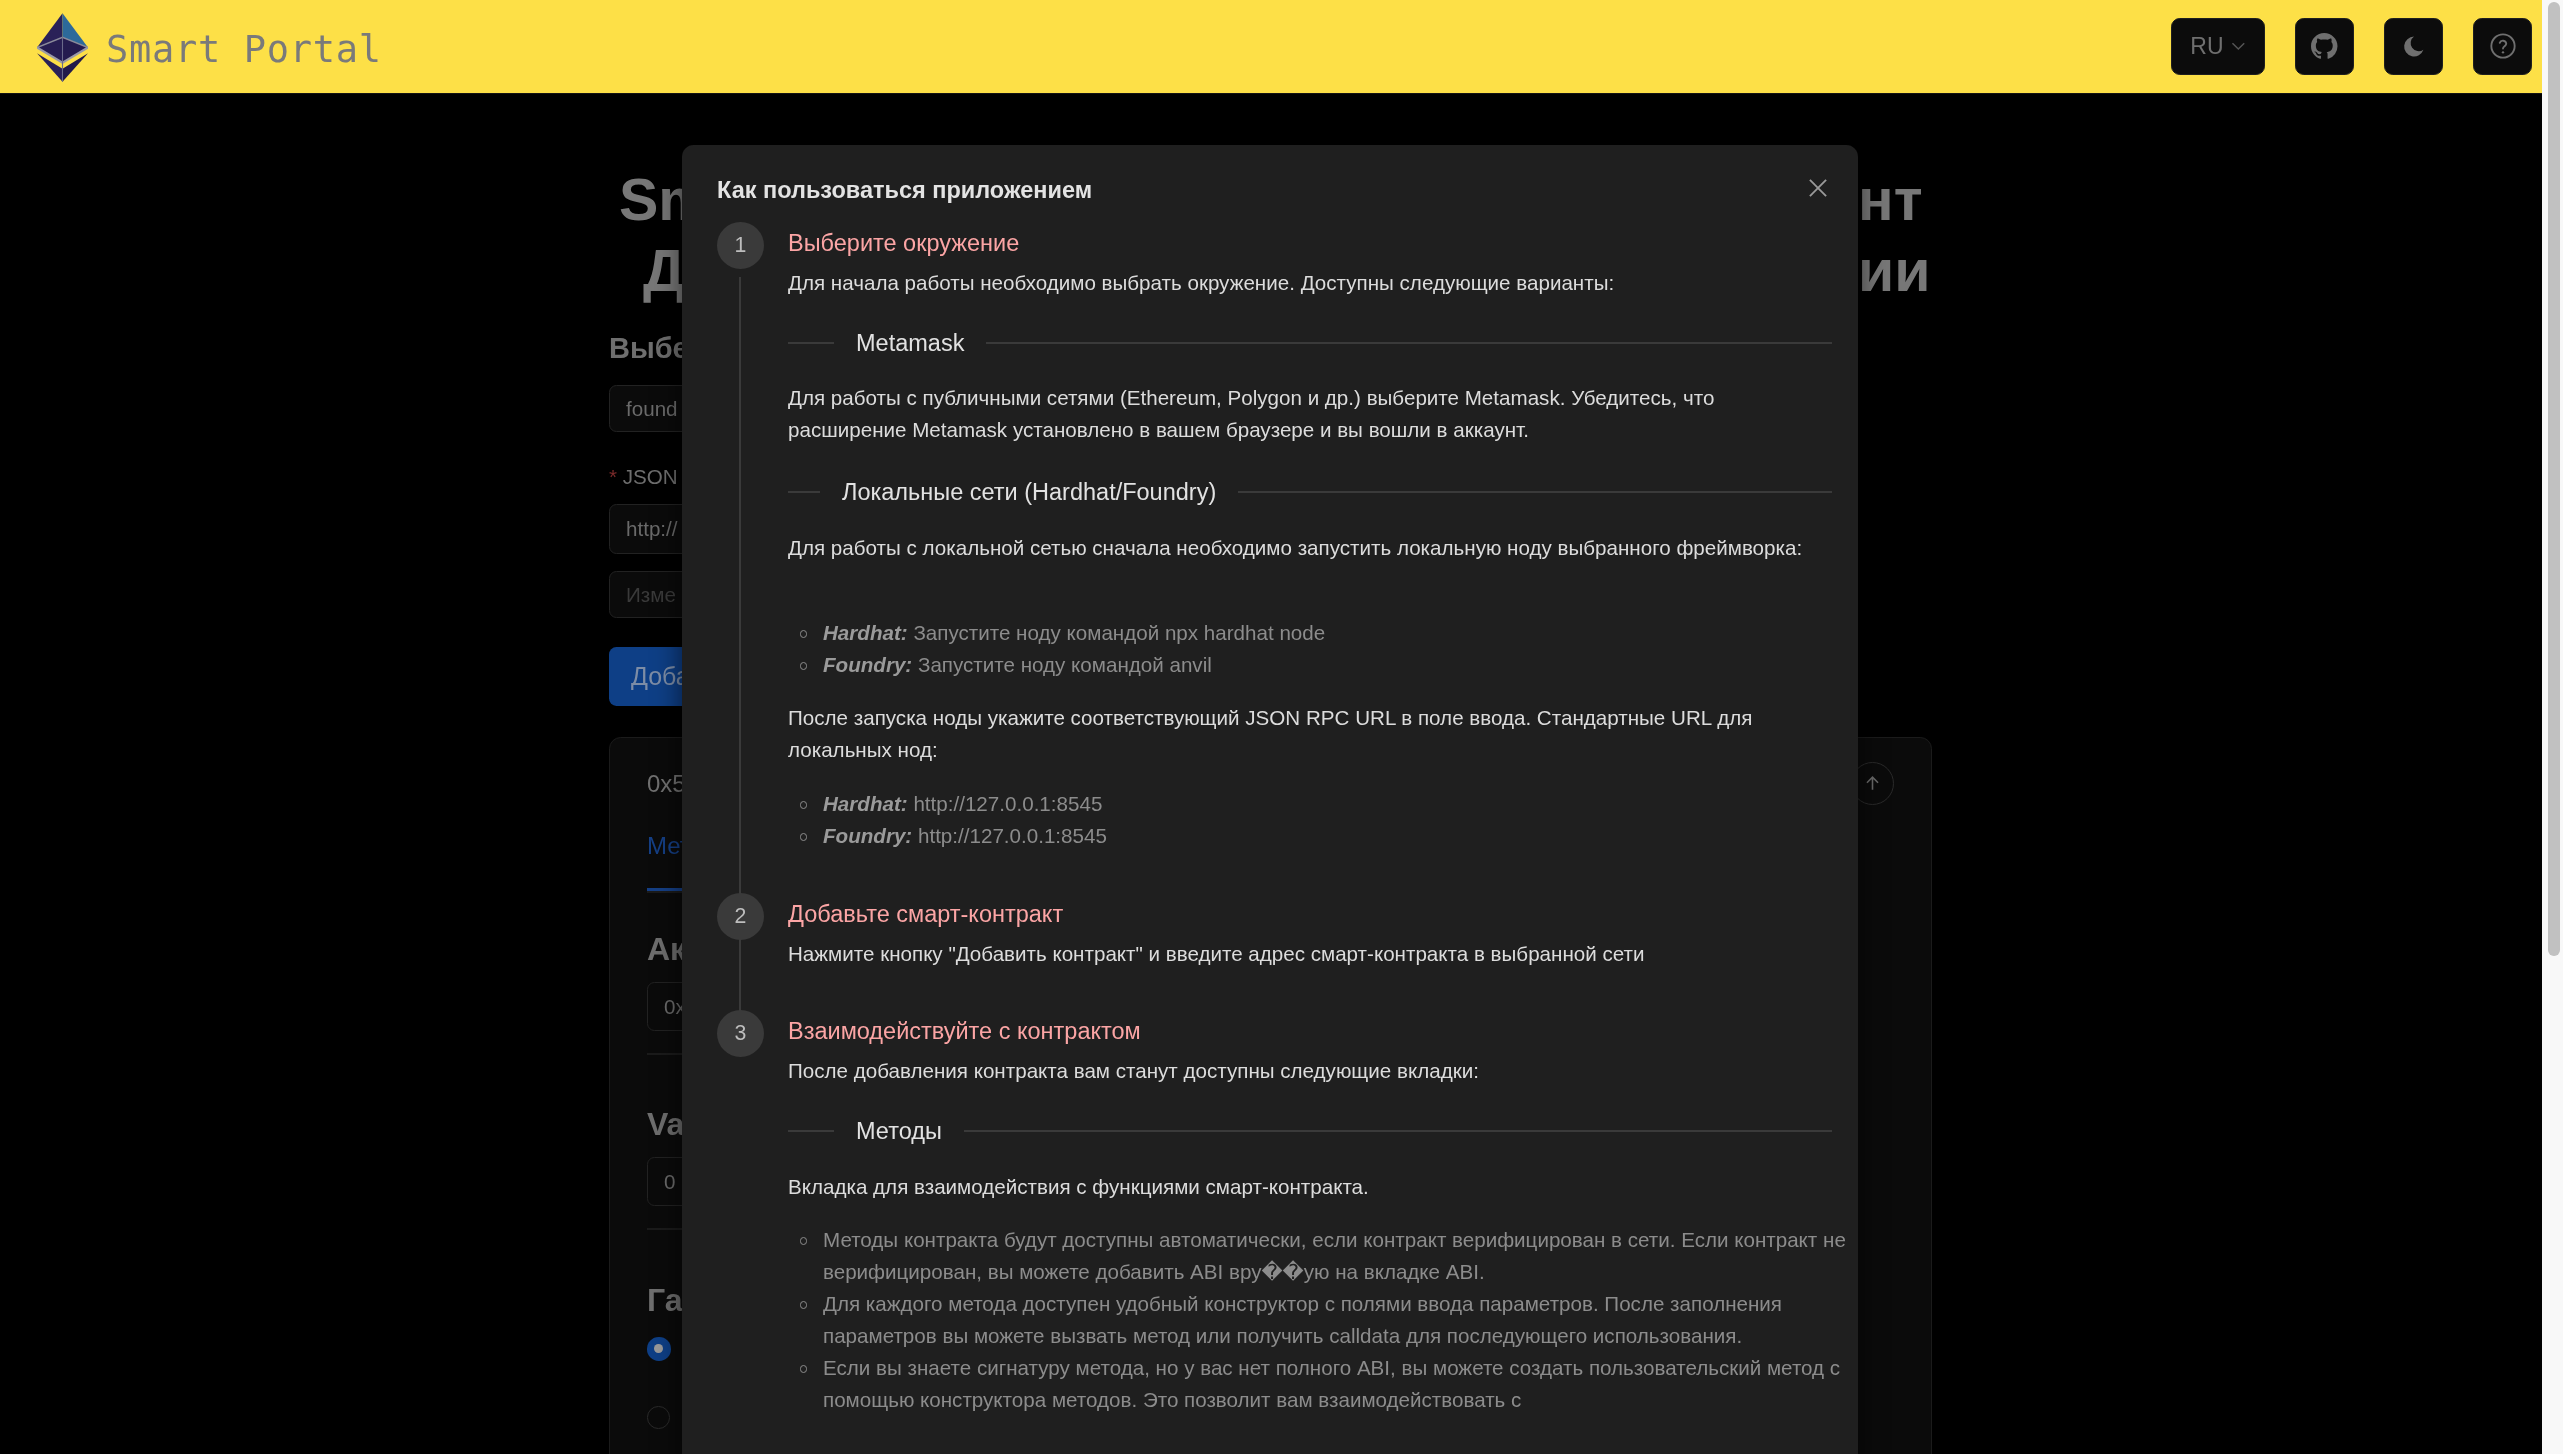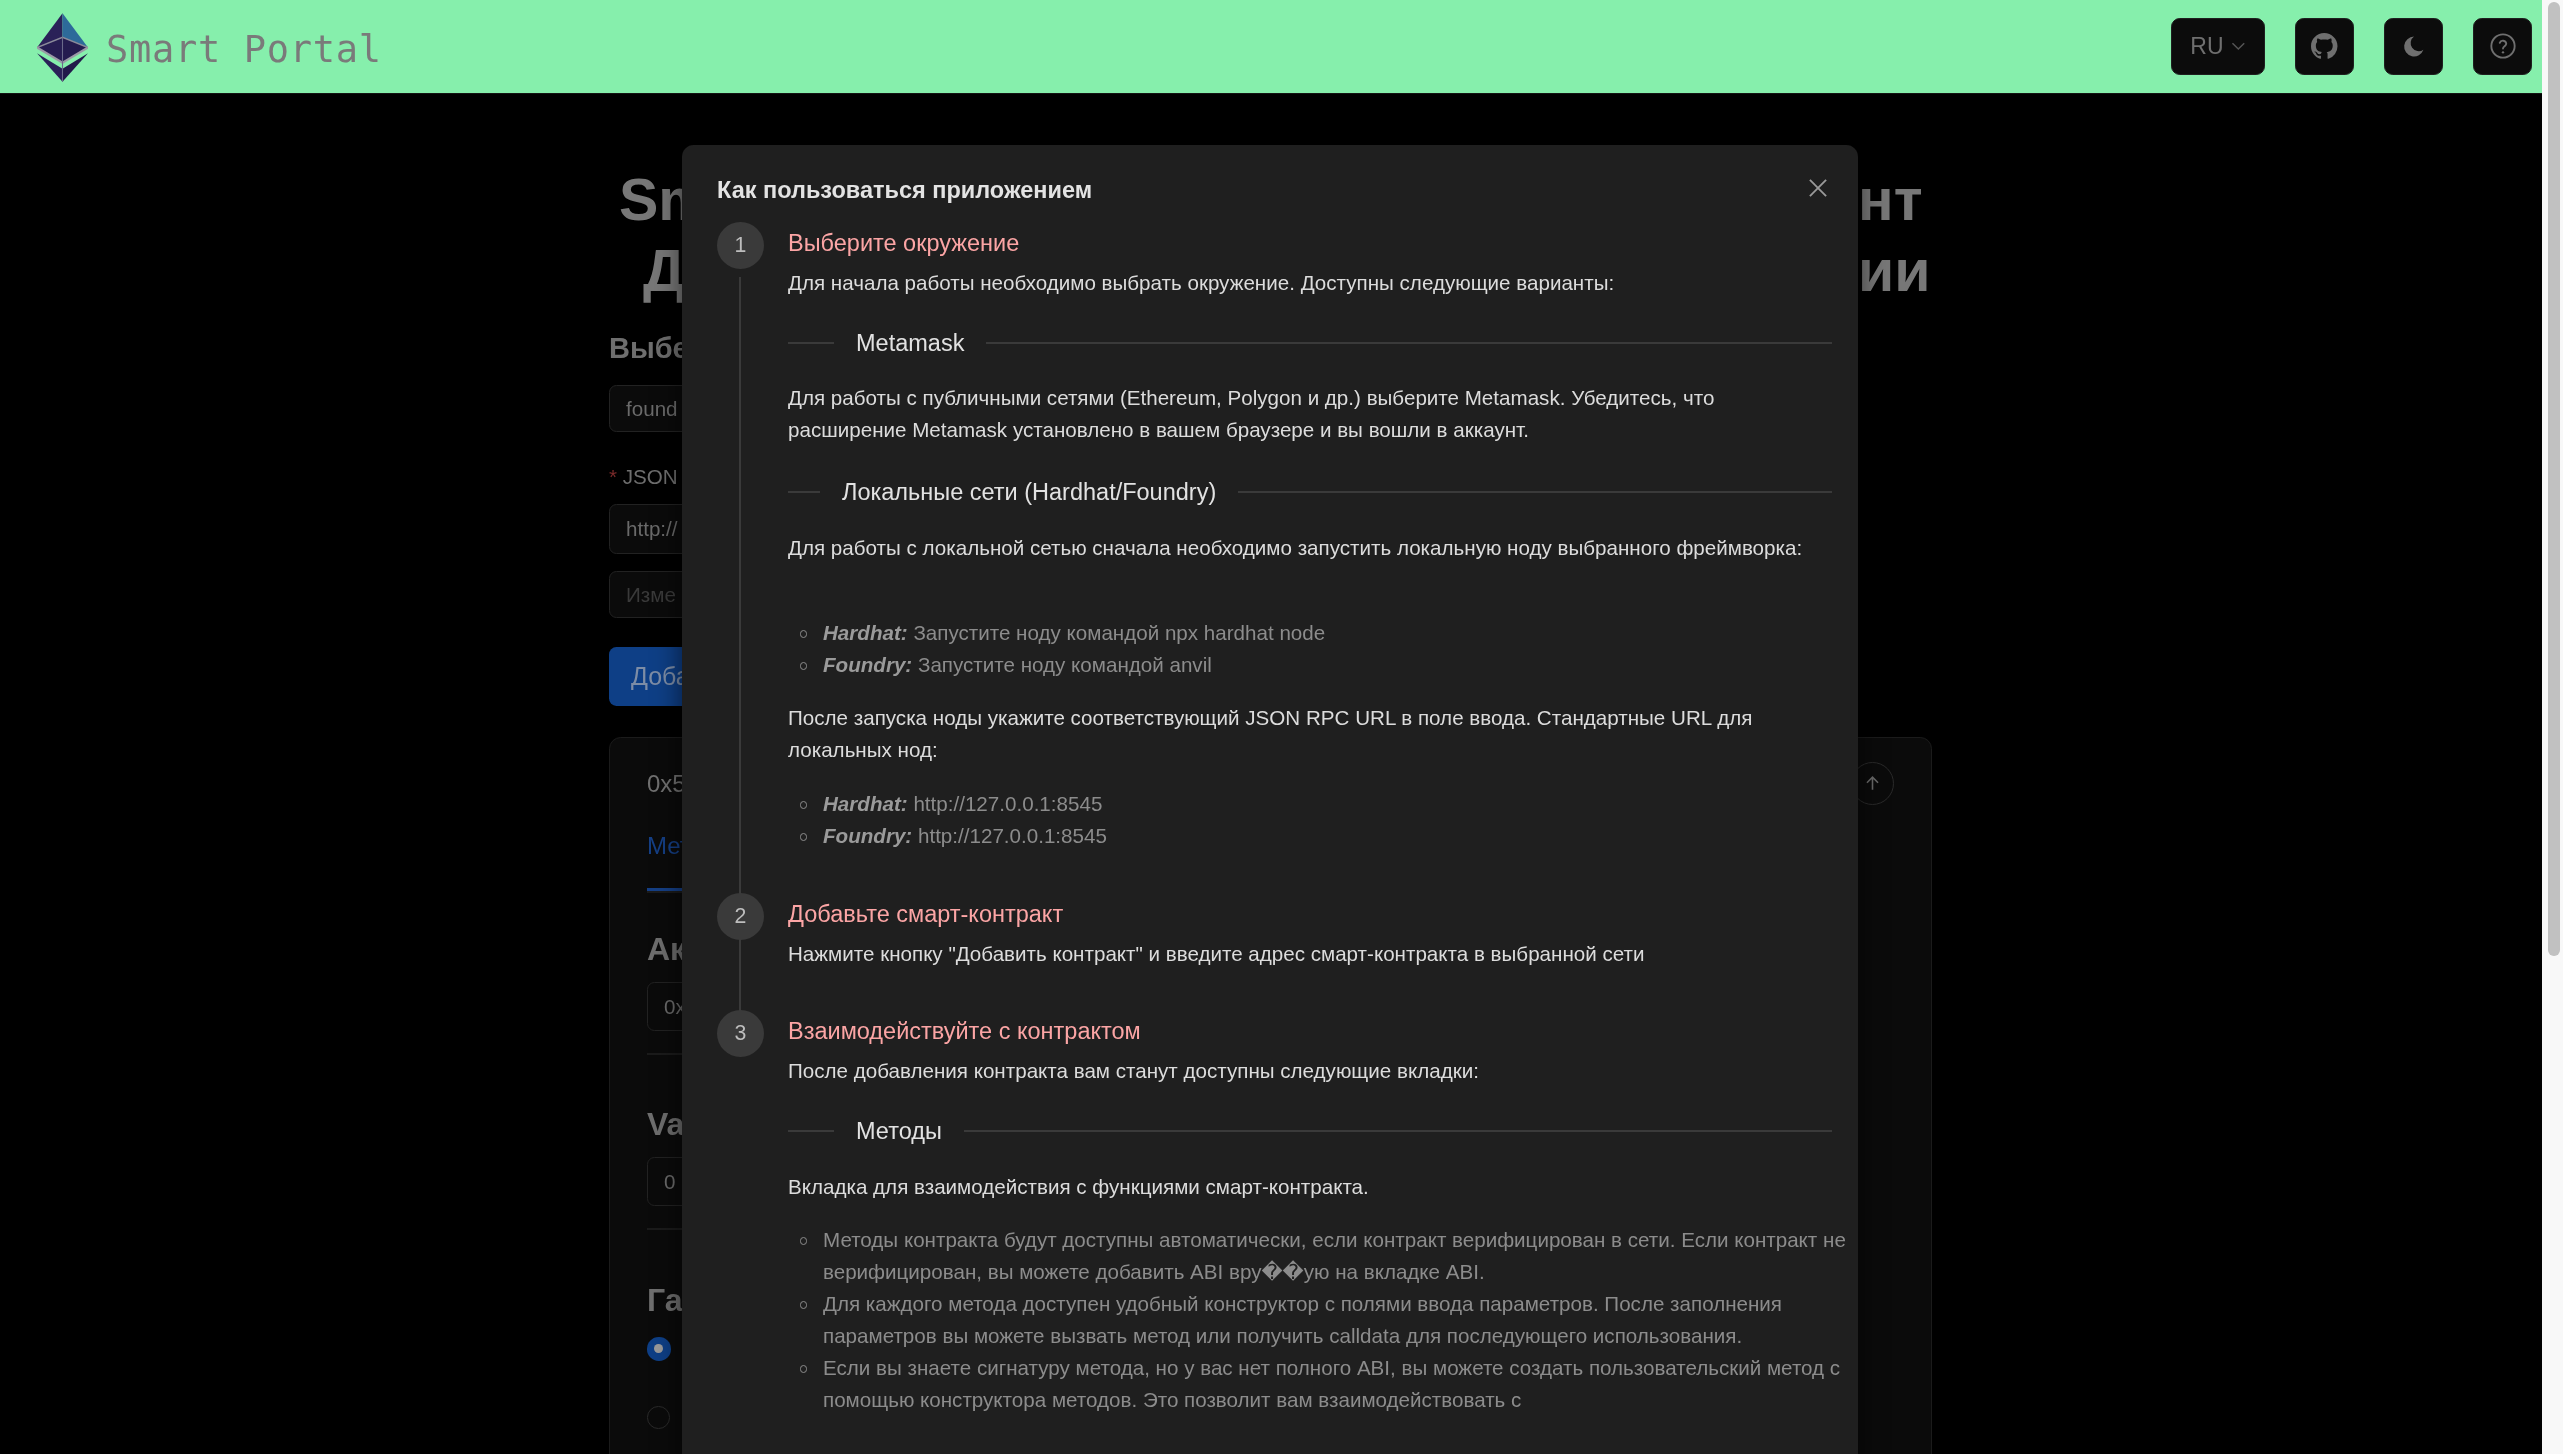--- a/index.html
+++ b/index.html
@@ -3,21 +3,21 @@
 <meta charset="utf-8">
 <style>
   html, body { margin:0; padding:0; }
   body {
     width:2563px; height:1454px; overflow:hidden; position:relative;
     background:#000; font-family:"Liberation Sans", "DejaVu Sans", sans-serif; color:#7a7a7a;
   }
   
   .header {
     position:absolute; left:0; top:0; width:2543px; height:93px;
-    border-bottom:1.5px solid #141414; background:#86efac;
+    border-bottom:1.5px solid #141414; background:#fde047;
   }
   .logo { position:absolute; left:37px; top:13.2px; width:51px; height:69px; }
   .brand {
     position:absolute; left:106px; top:28px; font-family:"DejaVu Sans Mono", "Liberation Mono", monospace;
     font-size:37px; color:#7a7a7a; letter-spacing:0.7px;
   }
   .hbtn {
     position:absolute; top:17.6px; height:57px; border:1.5px solid #1f1f1f; border-radius:8.8px;
     background:#0c0c0c; display:flex; align-items:center; justify-content:center; color:#6f6f6f;
     box-sizing:border-box;

